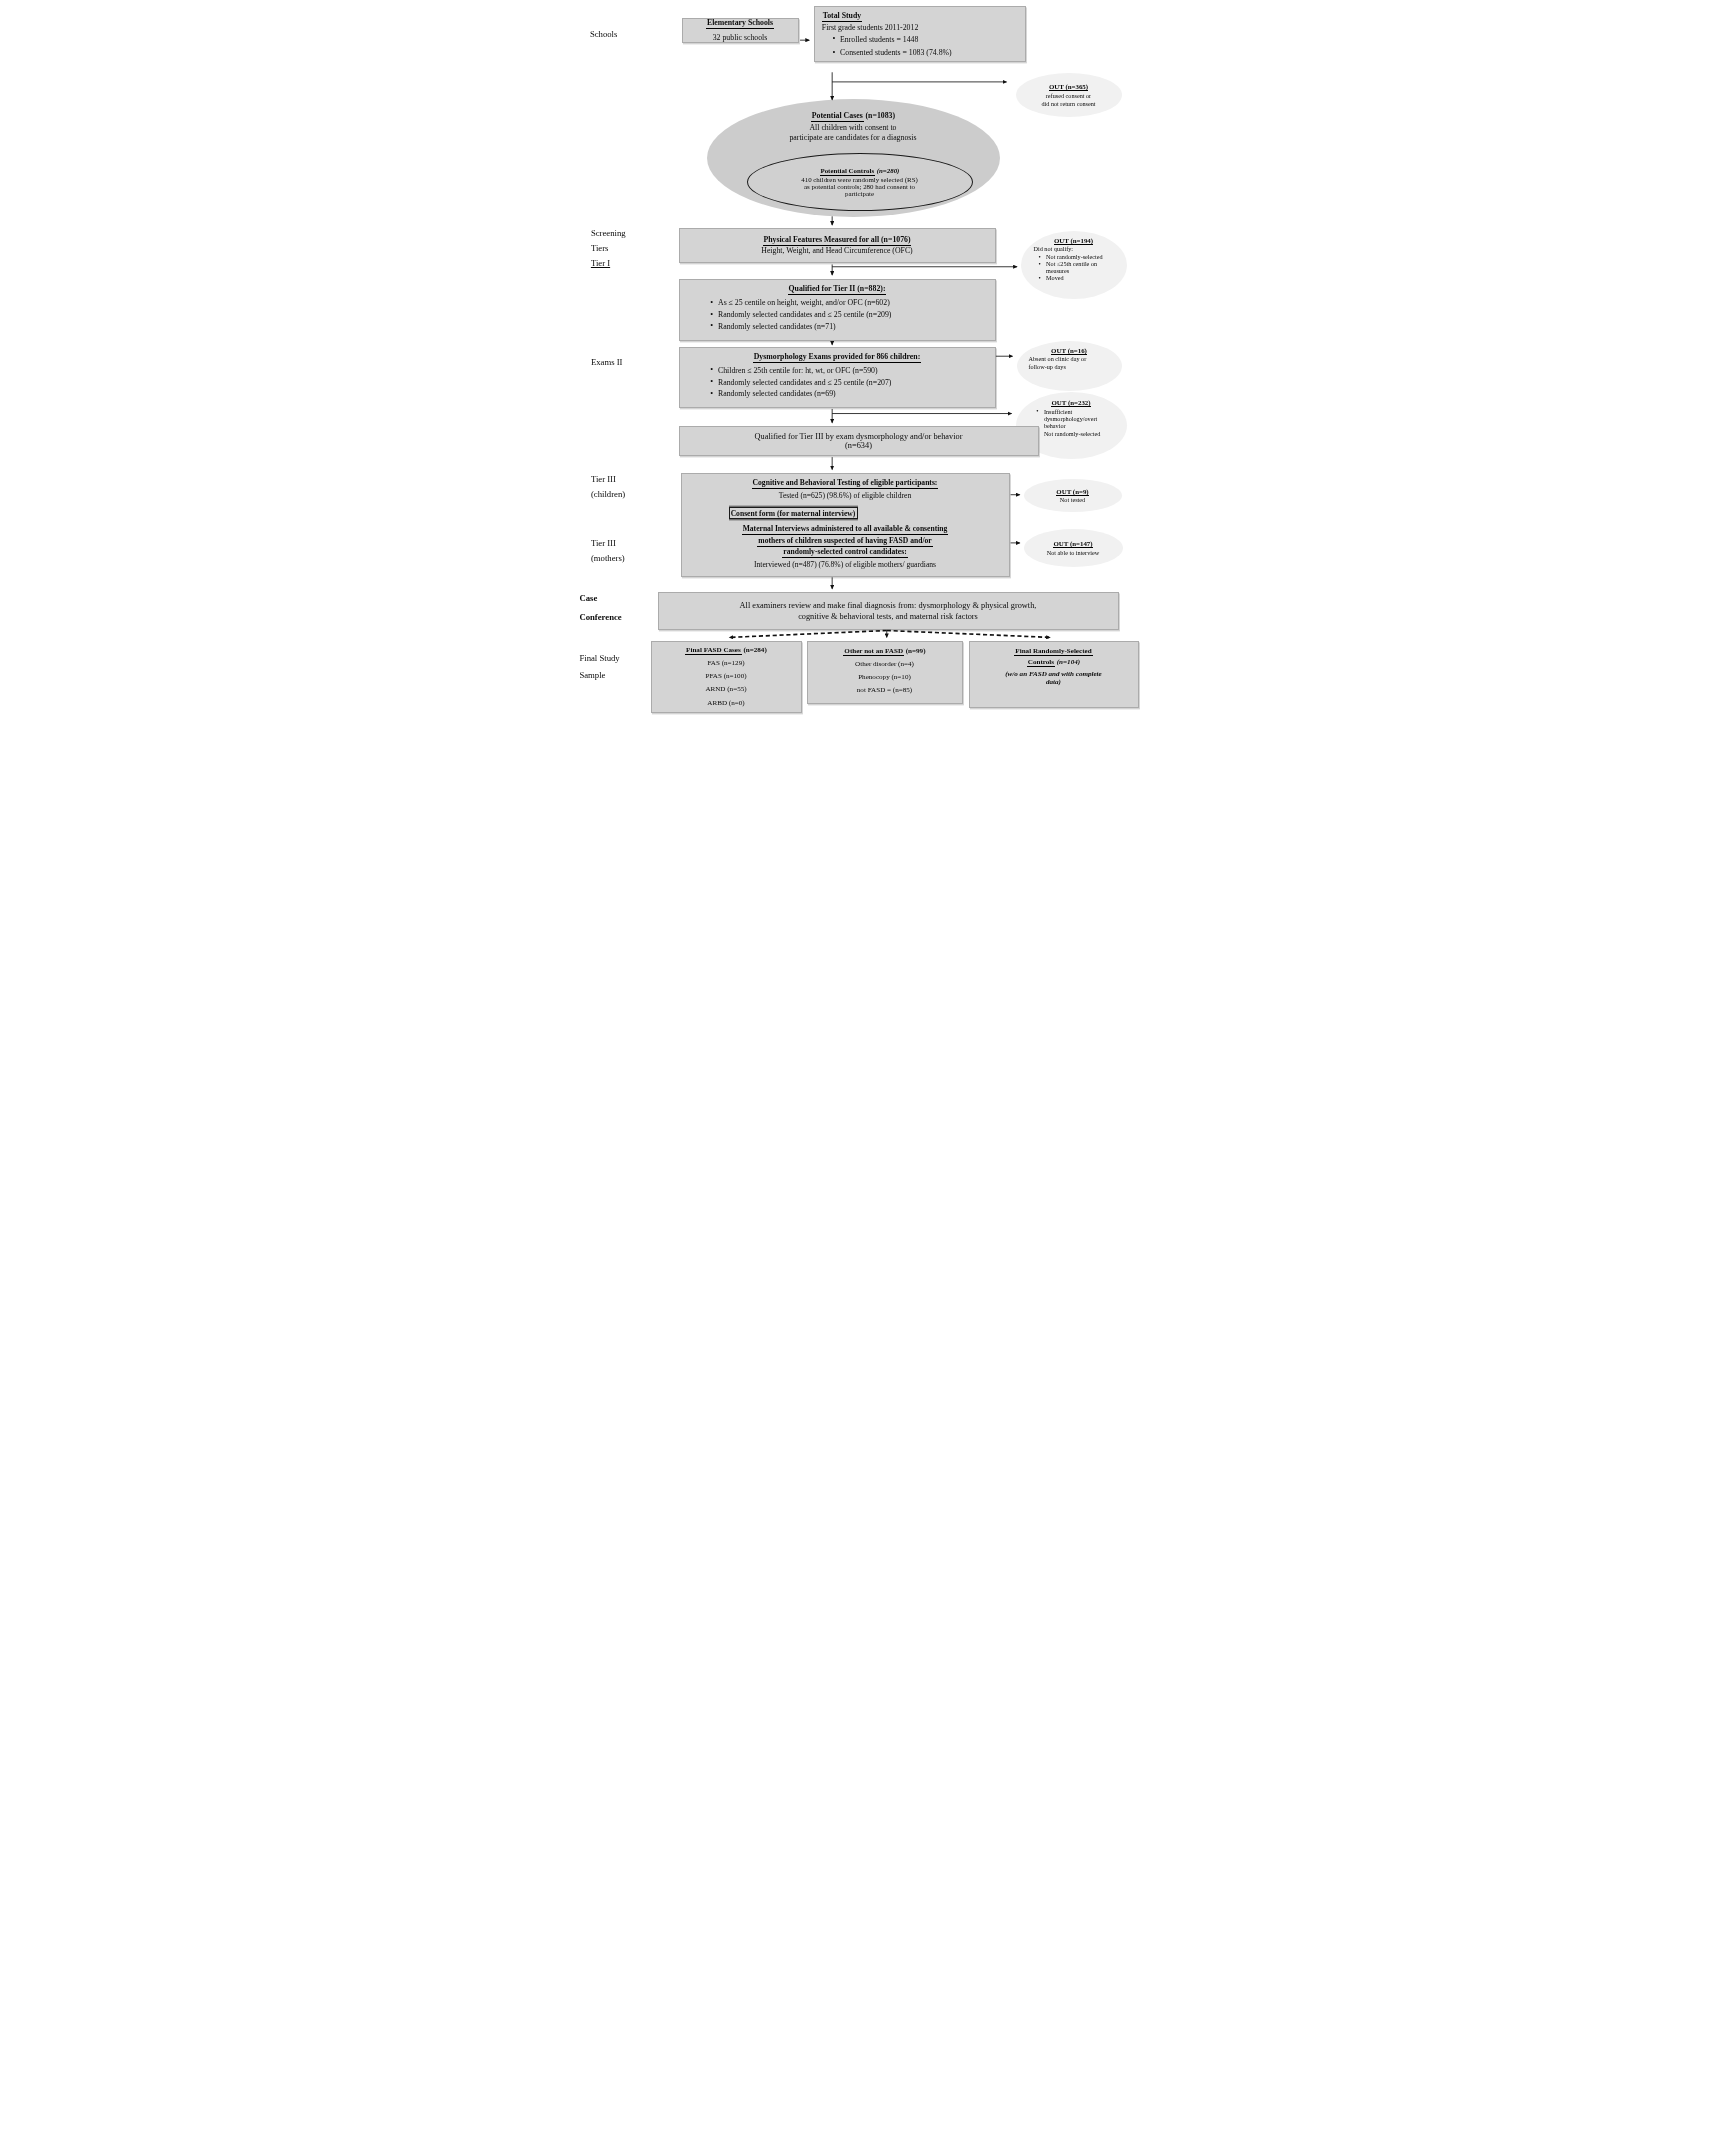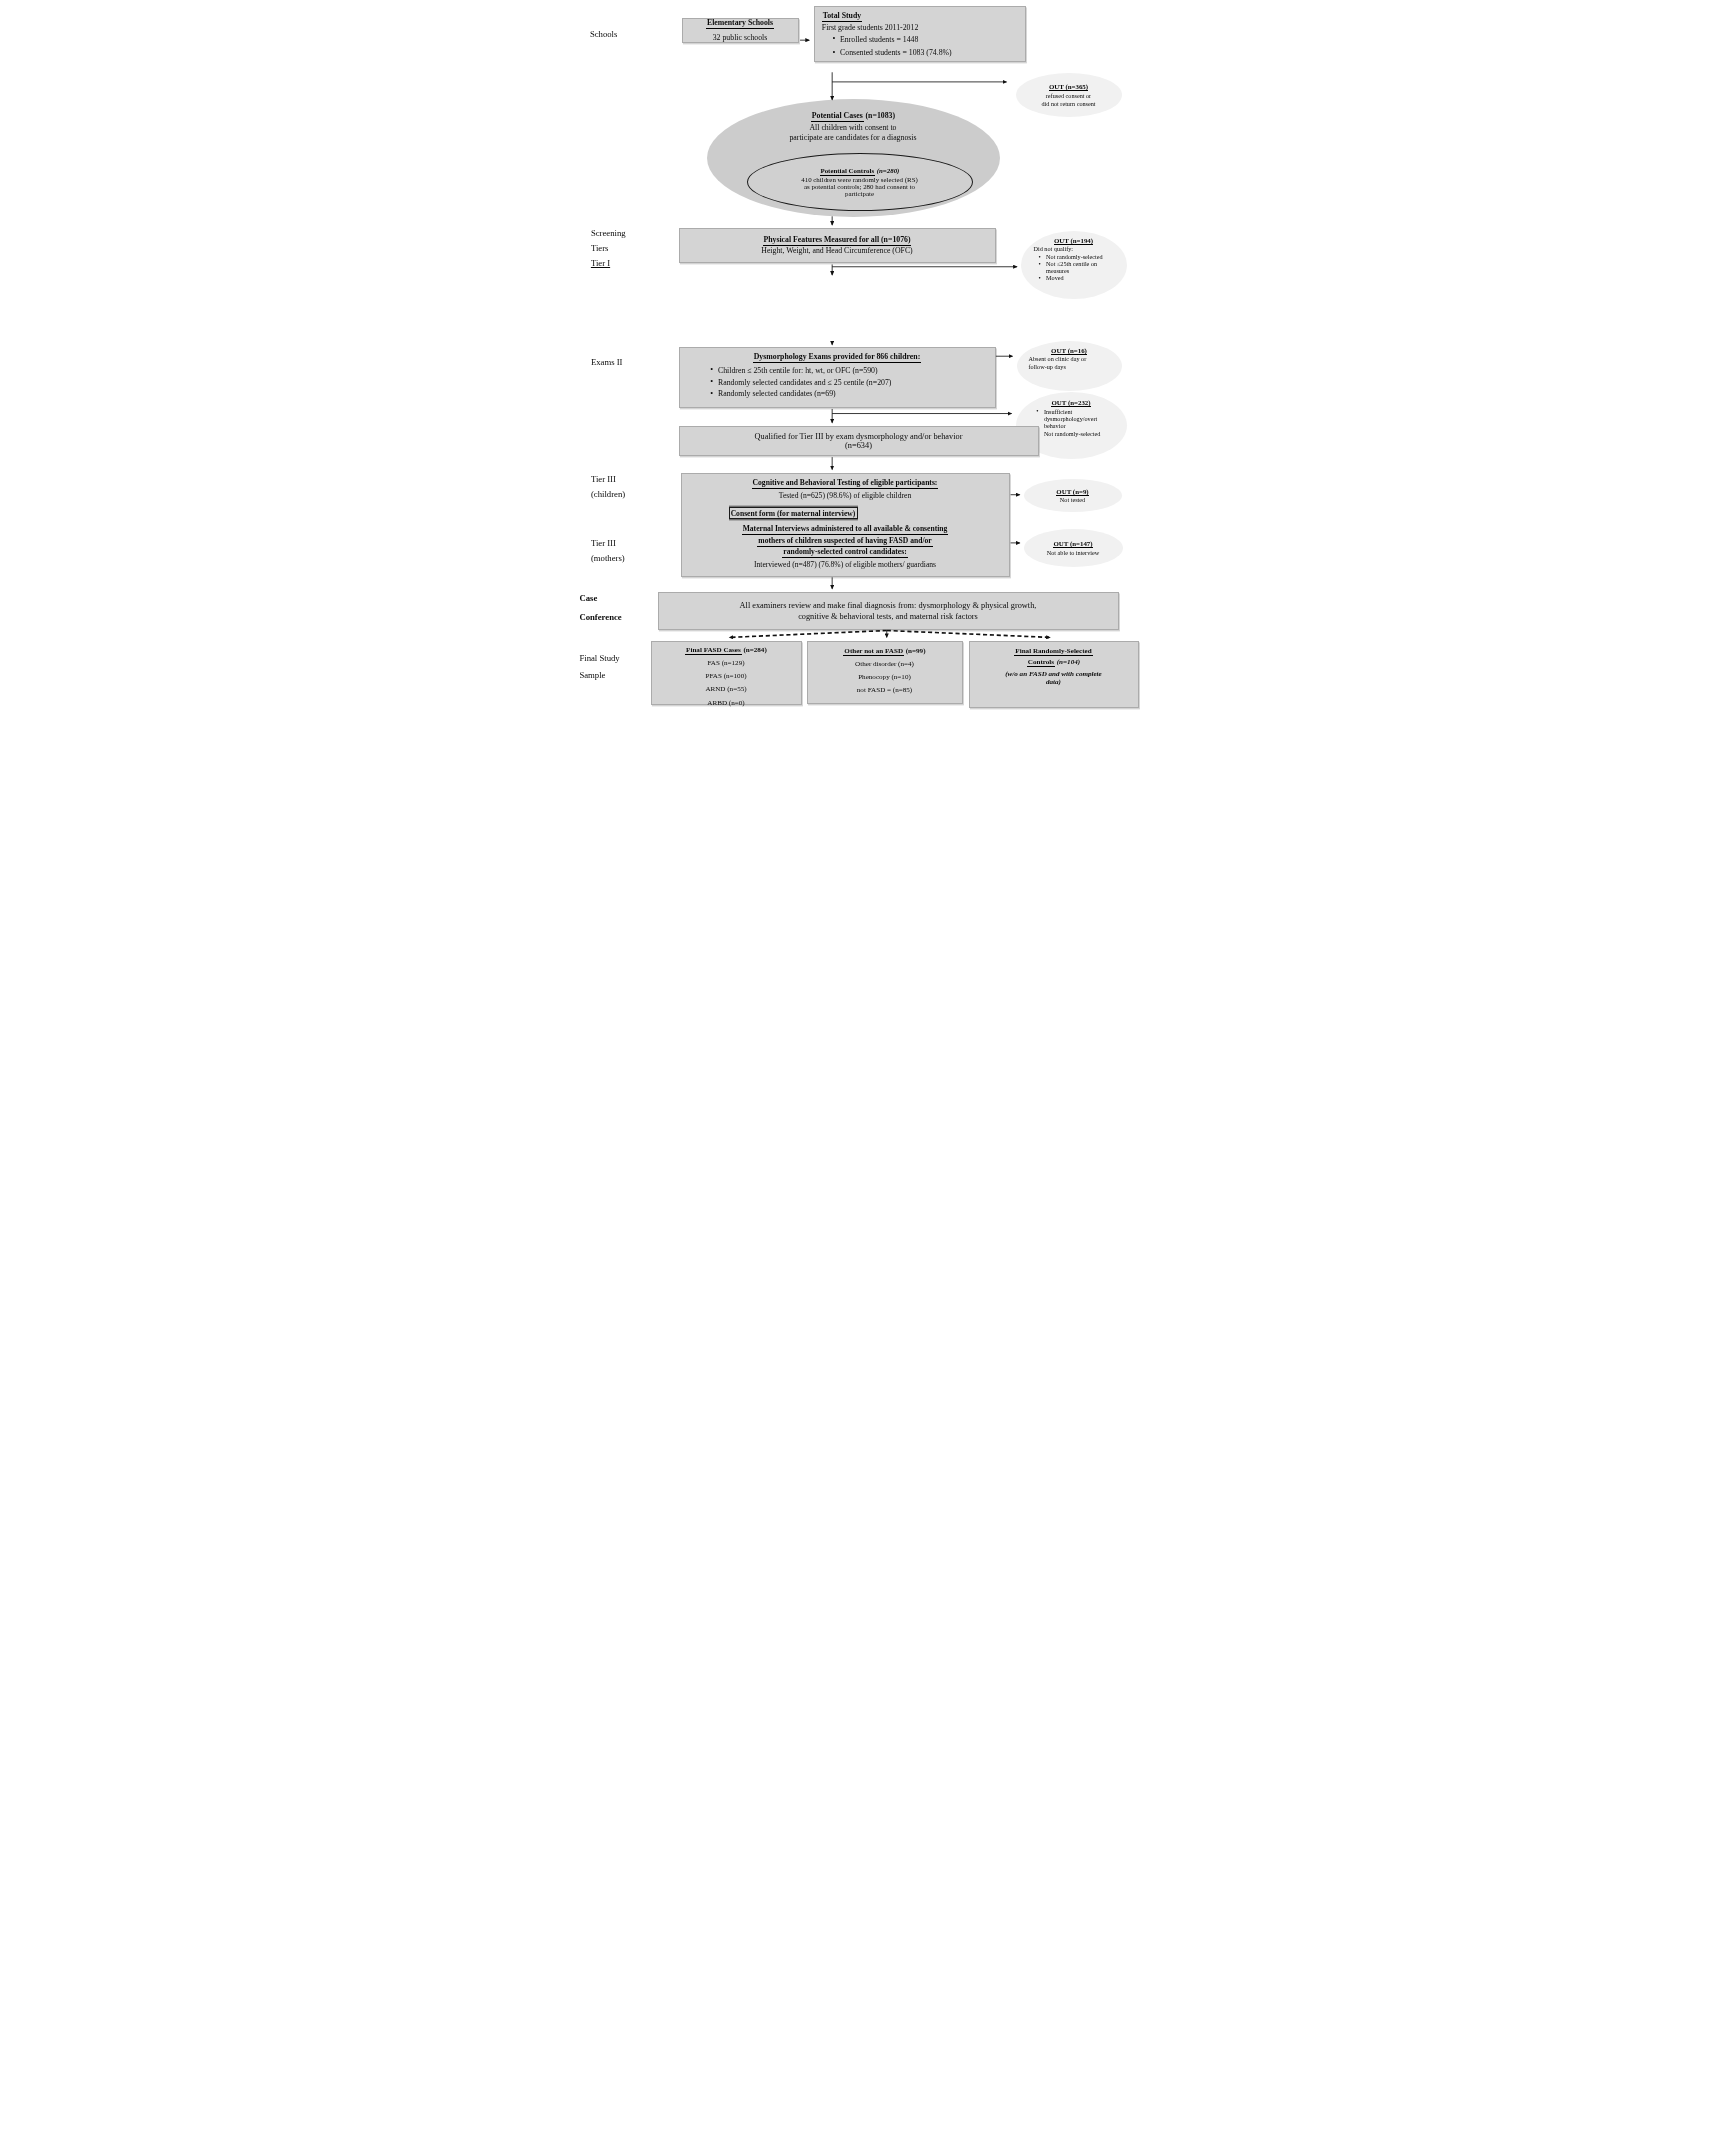--- a/index.html
+++ b/index.html
@@ -105,20 +105,28 @@
   <div class="node ellipse out" style="left:448px;top:231px;width:106px;height:68px;font-size:6.2px;">
     <div class="ctr" style="padding-top:6.4px;">
       <span class="hd thin-u" style="font-size:6.9px;">OUT (n=194)</span>
     </div>
     <div style="padding:0.9px 0 0 13px;">Did not qualify:</div>
     <div class="bul" style="margin:0.9px 6.4px 0 15.6px;">Not randomly-selected</div>
     <div class="bul" style="margin:0 15.6px 0 15.6px;">Not ≤25th centile on measures</div>
     <div class="bul" style="margin:0 6.4px 0 15.6px;">Moved</div>
   </div>
 
+  <div class="node" style="left:106px;top:279px;width:317px;height:62px;font-size:7.8px;">
+    <div class="ctr" style="padding-top:3.7px;">
+      <span class="hd u">Qualified for Tier II (n=882):</span>
+    </div>
+    <div class="bul" style="margin:3.7px 0 0 28.5px;">As ≤ 25 centile on height, weight, and/or OFC (n=602)</div>
+    <div class="bul" style="margin:2.8px 0 0 28.5px;">Randomly selected candidates and ≤ 25 centile (n=209)</div>
+    <div class="bul" style="margin:2.8px 0 0 28.5px;">Randomly selected candidates (n=71)</div>
+  </div>
 
   <div class="node" style="left:106px;top:347px;width:317px;height:61px;font-size:7.8px;">
     <div class="ctr" style="padding-top:3.7px;">
       <span class="hd u">Dysmorphology Exams provided for 866 children:</span>
     </div>
     <div class="bul" style="margin:3.2px 0 0 28.5px;">Children ≤ 25th centile for: ht, wt, or OFC (n=590)</div>
     <div class="bul" style="margin:2.8px 0 0 28.5px;">Randomly selected candidates and ≤ 25 centile (n=207)</div>
     <div class="bul" style="margin:2.8px 0 0 28.5px;">Randomly selected candidates (n=69)</div>
   </div>
 
@@ -169,21 +177,21 @@
   <div class="node ellipse out flexc" style="left:451px;top:529px;width:99px;height:38px;justify-content:center;font-size:6.2px;">
     <span class="hd thin-u" style="font-size:6.9px;">OUT (n=147)</span>
     <span style="margin-top:0.9px;">Not able to interview</span>
   </div>
 
   <div class="node flexc" style="left:85px;top:592px;width:461px;height:38px;justify-content:center;font-size:8.3px;">
     <span>All examiners review and make final diagnosis from: dysmorphology &amp; physical growth,</span>
     <span style="margin-top:2.8px;">cognitive &amp; behavioral tests, and maternal risk factors</span>
   </div>
 
-  <div class="node ctr" style="left:78px;top:641px;width:151px;height:64px;font-size:7.1px;padding-top:3.7px;">
+  <div class="node ctr" style="left:78px;top:641px;width:151px;height:72px;font-size:7.1px;padding-top:3.7px;">
     <div>
       <span class="hd u">Final FASD Cases</span>
       <span class="hd">(n=284)</span>
     </div>
     <div style="margin-top:1.8px;line-height:13.3px;">
       <div>FAS (n=129)</div>
       <div>PFAS (n=100)</div>
       <div>ARND (n=55)</div>
       <div>ARBD (n=0)</div>
     </div>

